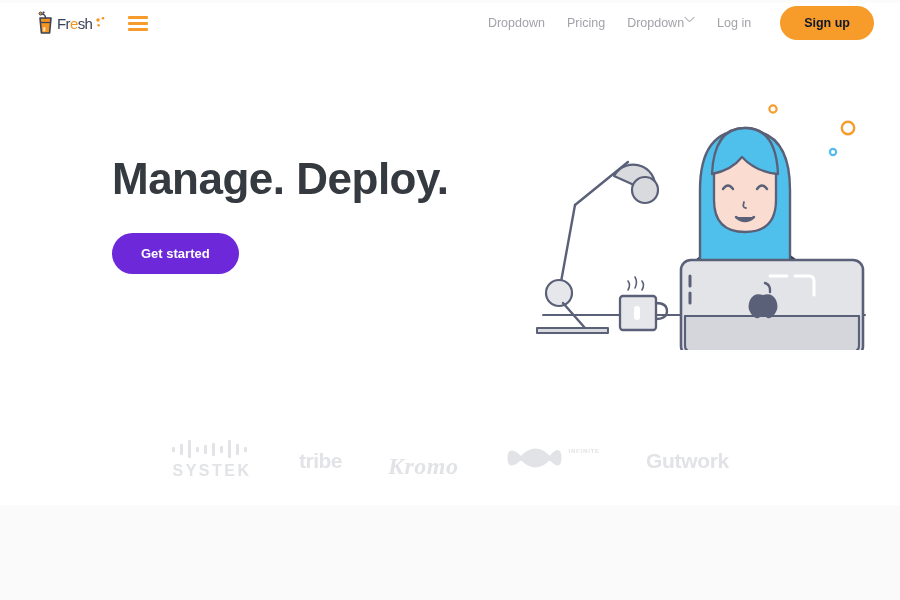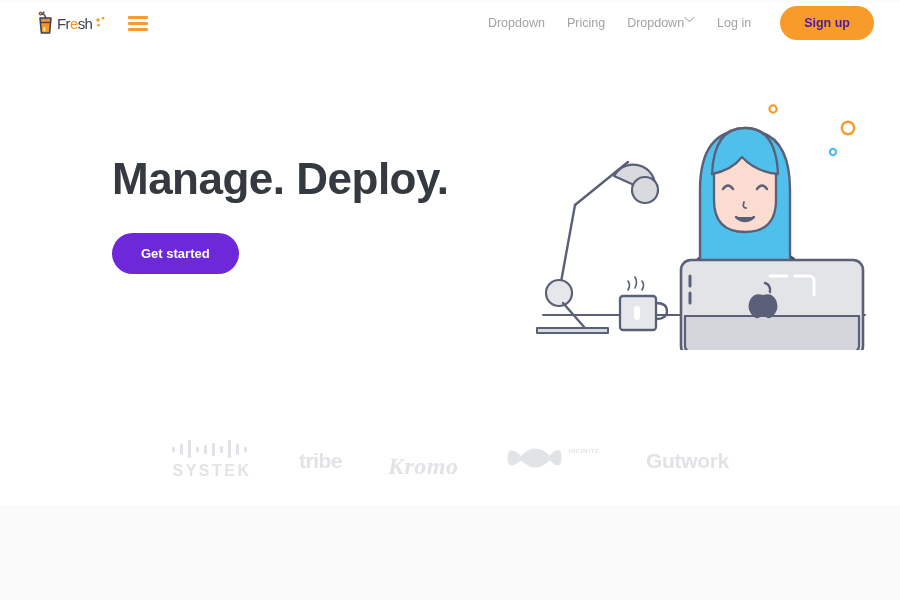--- a/index.html
+++ b/index.html
@@ -48,21 +48,21 @@
     display: flex; align-items: center; gap: 0px;
   }
   .nav-link {
     font-size: 12.5px; color: #a2a3a8; text-decoration: none;
     padding: 6px 11px; white-space: nowrap; cursor: pointer;
   }
   .nav-link.has-caret { display: inline-flex; align-items: flex-start; }
   .caret { display: block; }
   .signup-btn {
     margin-left: 18px;
-    background: #f79c2a; color: #4c1d95;
+    background: #f79c2a; color: #0f172a;
     font-size: 12.5px; font-weight: bold;
     border: none; border-radius: 20px;
     padding: 10px 24px; cursor: pointer; white-space: nowrap;
   }
 
   
   .hero { position: absolute; top: 60px; left: 0; width: 900px; height: 330px; }
   .hero-copy { position: absolute; left: 112px; top: 95px; width: 360px; }
   .hero-title {
     font-size: 44px; font-weight: bold; color: #343a40;

